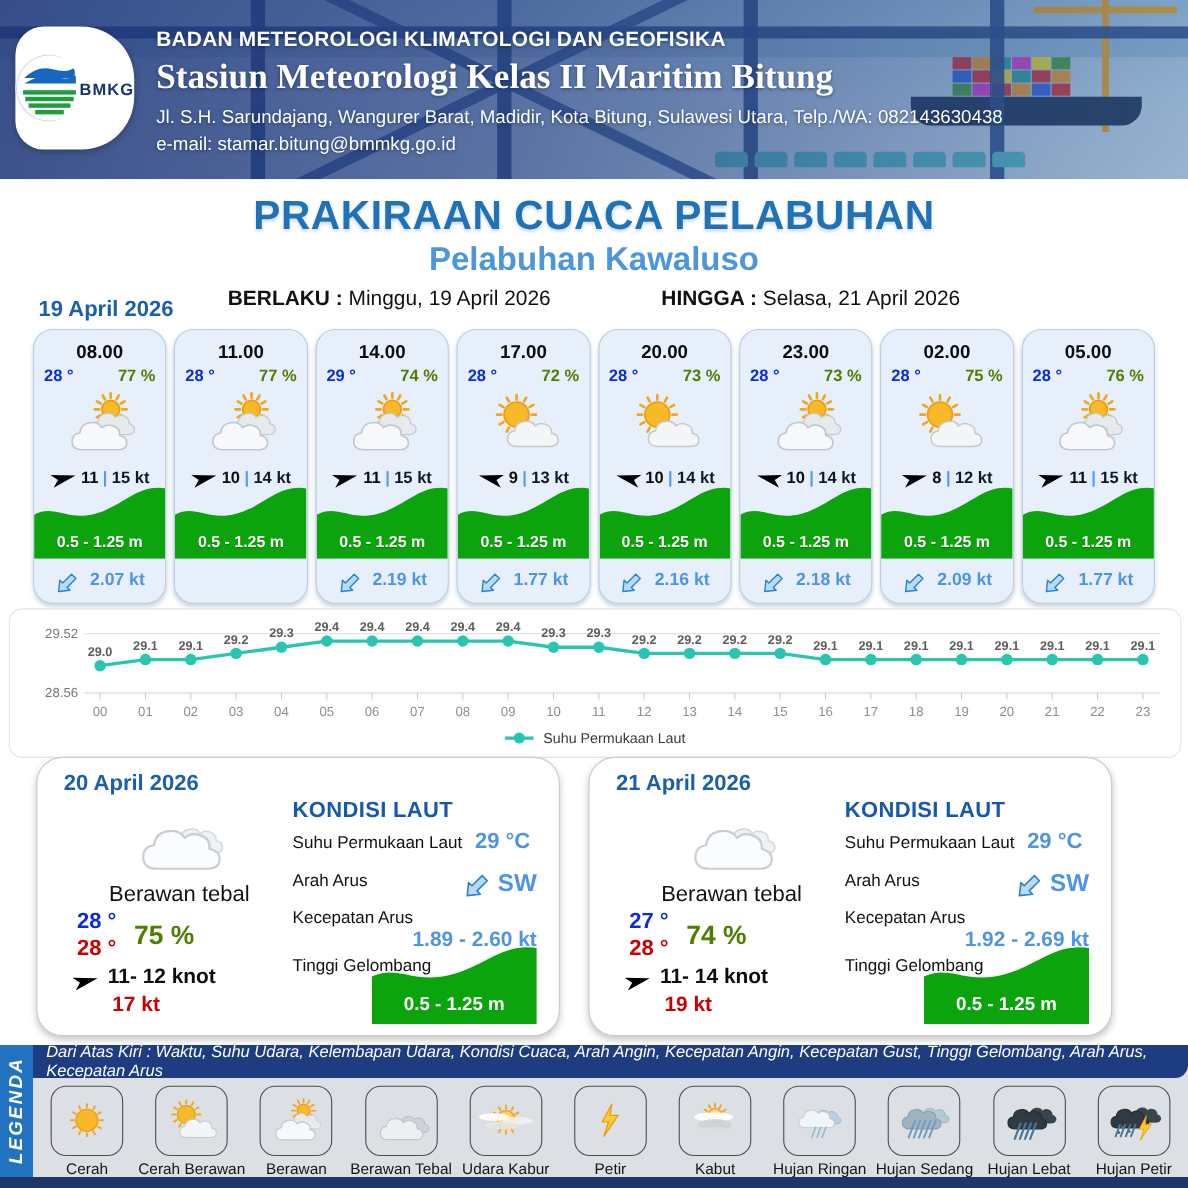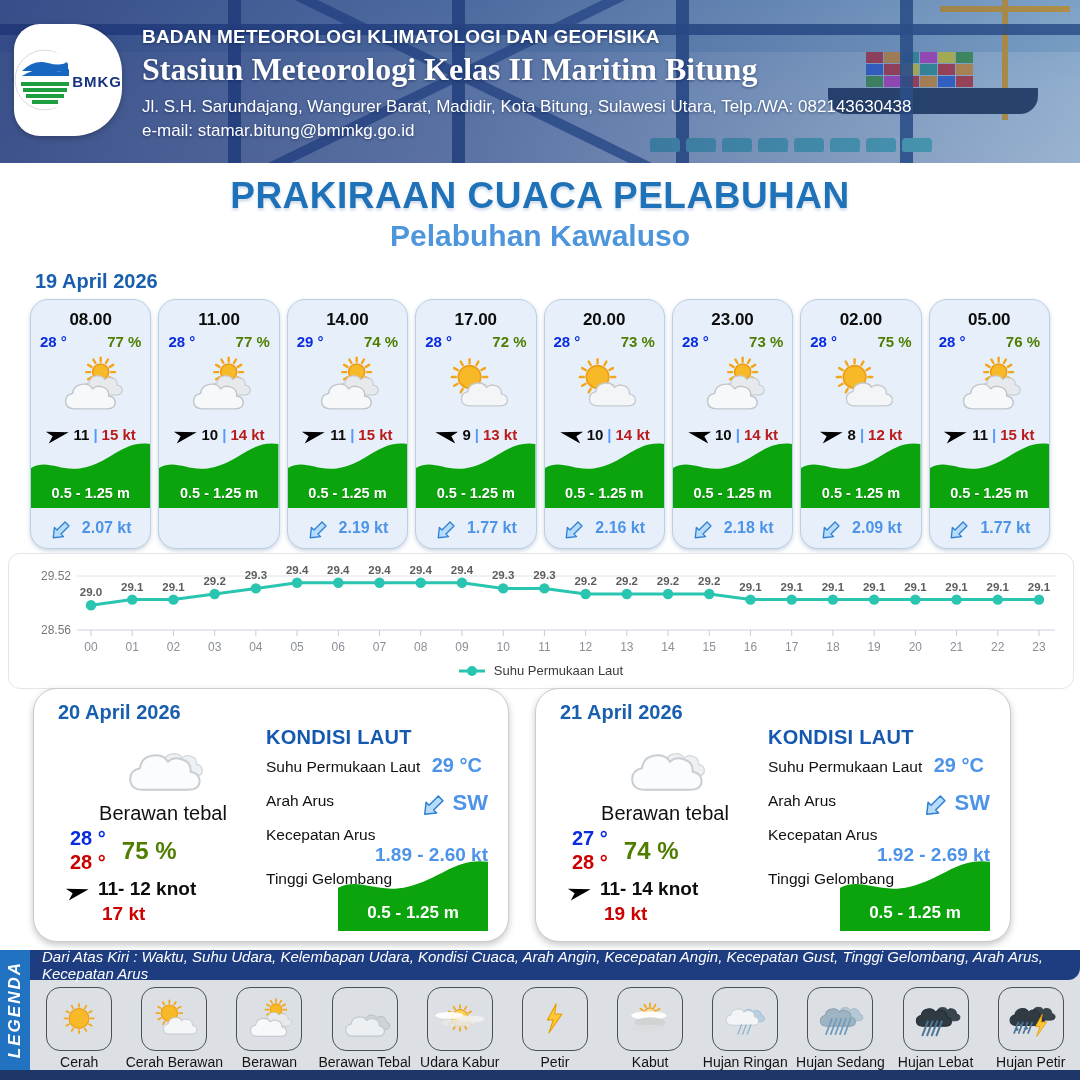--- a/index.html
+++ b/index.html
@@ -50,21 +50,21 @@
      border-radius:18px;overflow:hidden;box-shadow:0 2px 4px rgba(60,90,130,.25);}
   .ftime{text-align:center;margin-top:10px;font-size:17px;font-weight:bold;color:#0c0c0c;}
   .frow{display:flex;justify-content:space-between;padding:3px 9px 0 9px;font-size:15px;font-weight:bold;}
   .ftemp{color:#0a2ce0;}
   .frh{color:#4f7d00;}
   .ficon{display:flex;justify-content:center;margin-top:6px;height:62px;}
   .fwind{display:flex;align-items:center;justify-content:center;gap:4px;margin-top:8px;
          font-size:15px;font-weight:bold;}
   .fwind .wnum{color:#0c0c0c;}
   .fwind .wsep{color:#5599ff;font-weight:bold;}
-  .fwind .wgust{color:#b91c1c;text-align:right;}
+  .fwind .wgust{color:#0f172a;text-align:right;}
   .fwave{position:absolute;bottom:40px;left:0;right:0;height:74px;}
   .fwave svg{position:absolute;inset:0;width:100%;height:100%;}
   .fwave .wtxt{position:absolute;bottom:7px;left:0;right:0;text-align:center;color:#fff;
        font-size:14.5px;font-weight:bold;text-shadow:0 1px 1px rgba(0,60,0,.4);}
   .fcur{position:absolute;bottom:0;left:0;right:0;height:40px;display:flex;align-items:center;
         justify-content:center;gap:6px;color:#4d94e8;font-size:16px;font-weight:bold;}
 
   
   .chart-panel{position:absolute;top:553px;left:8px;width:1064px;height:134px;
       border:1px solid #e2e6ea;border-radius:12px;background:#fff;}
@@ -183,20 +183,27 @@
     <div class="hdr-agency">BADAN METEOROLOGI KLIMATOLOGI DAN GEOFISIKA</div>
     <div class="hdr-station">Stasiun Meteorologi Kelas II Maritim Bitung</div>
     <div class="hdr-address">Jl. S.H. Sarundajang, Wangurer Barat, Madidir, Kota Bitung, Sulawesi Utara, Telp./WA: 082143630438</div>
     <div class="hdr-email">e-mail: stamar.bitung@bmmkg.go.id</div>
   </div>
 </div>
 
 <div class="title-sec">
   <div class="main-title">PRAKIRAAN CUACA PELABUHAN</div>
   <div class="sub-title">Pelabuhan Kawaluso</div>
+  <div class="valid-row">
+    <b>BERLAKU :</b>
+    <span>Minggu, 19 April 2026</span>
+    <span class="valid-gap"></span>
+    <b>HINGGA :</b>
+    <span>Selasa, 21 April 2026</span>
+  </div>
 </div>
 
 <div class="cards-sec">
   <div class="fdate">19 April 2026</div>
   <div class="cards-row" id="cards-row">
       <div class="fcard">
         <div class="ftime">08.00</div>
     <div class="frow">
       <span class="ftemp">28 °</span>
       <span class="frh">77 %</span>

